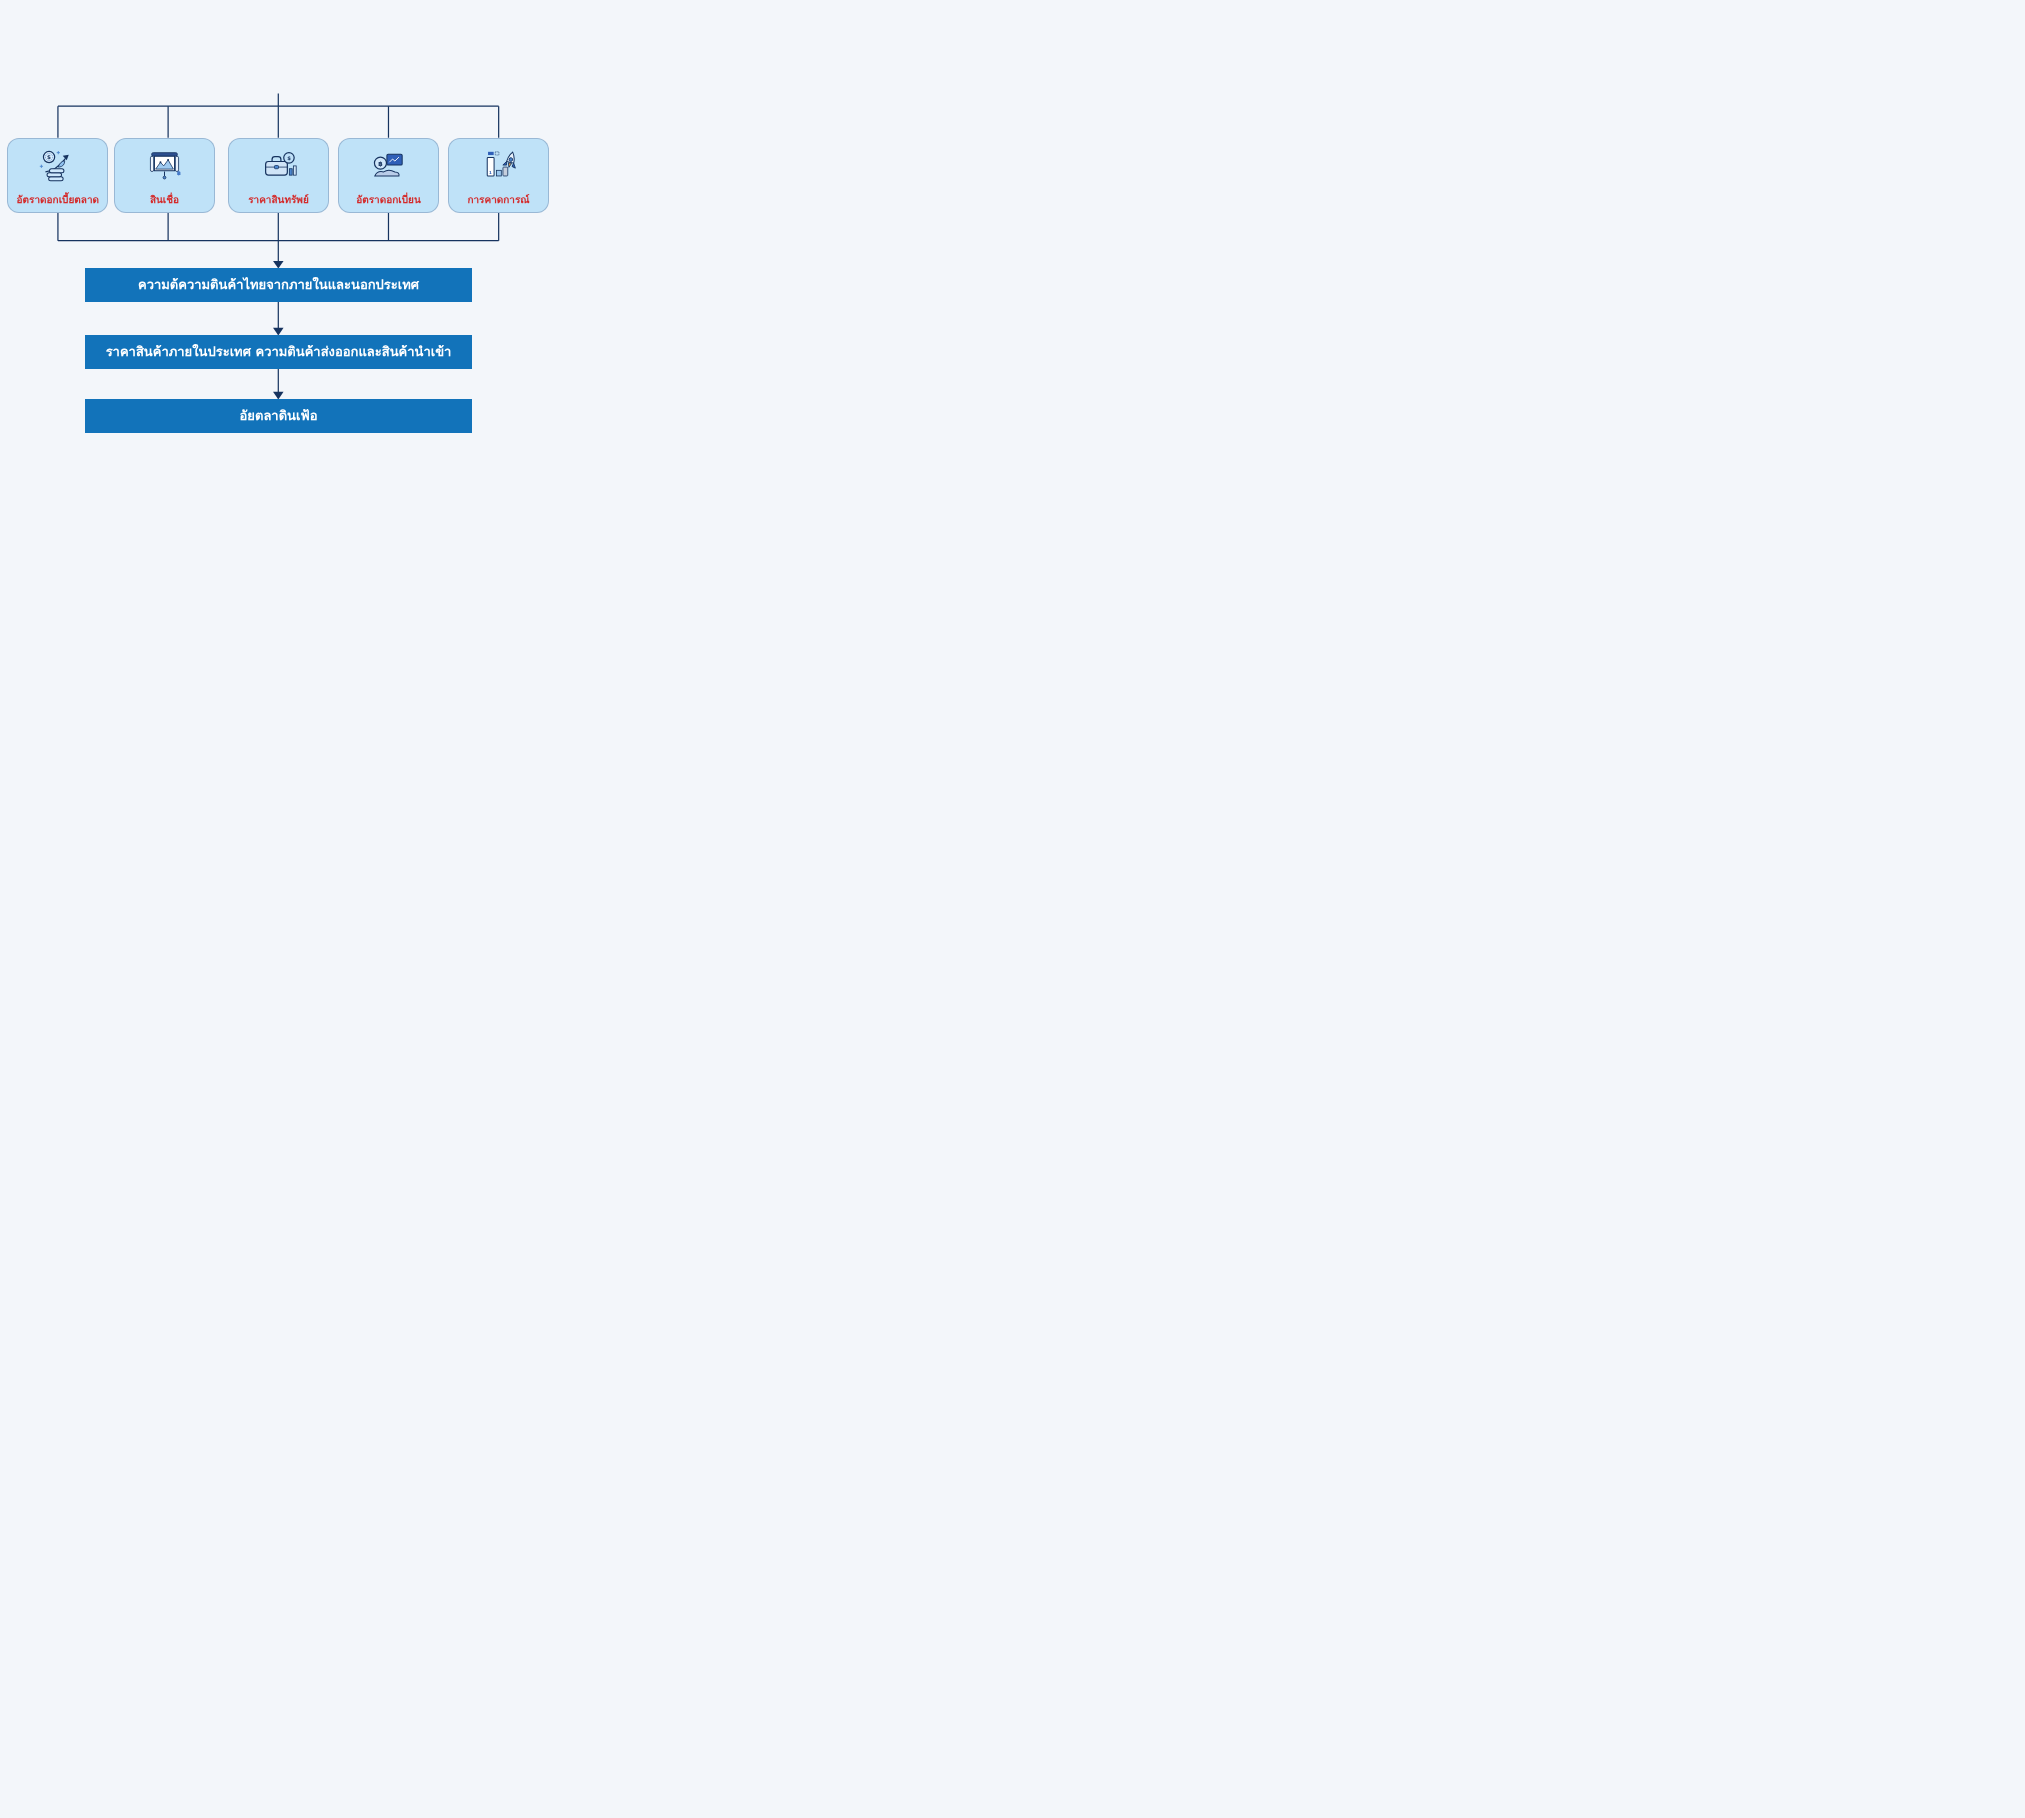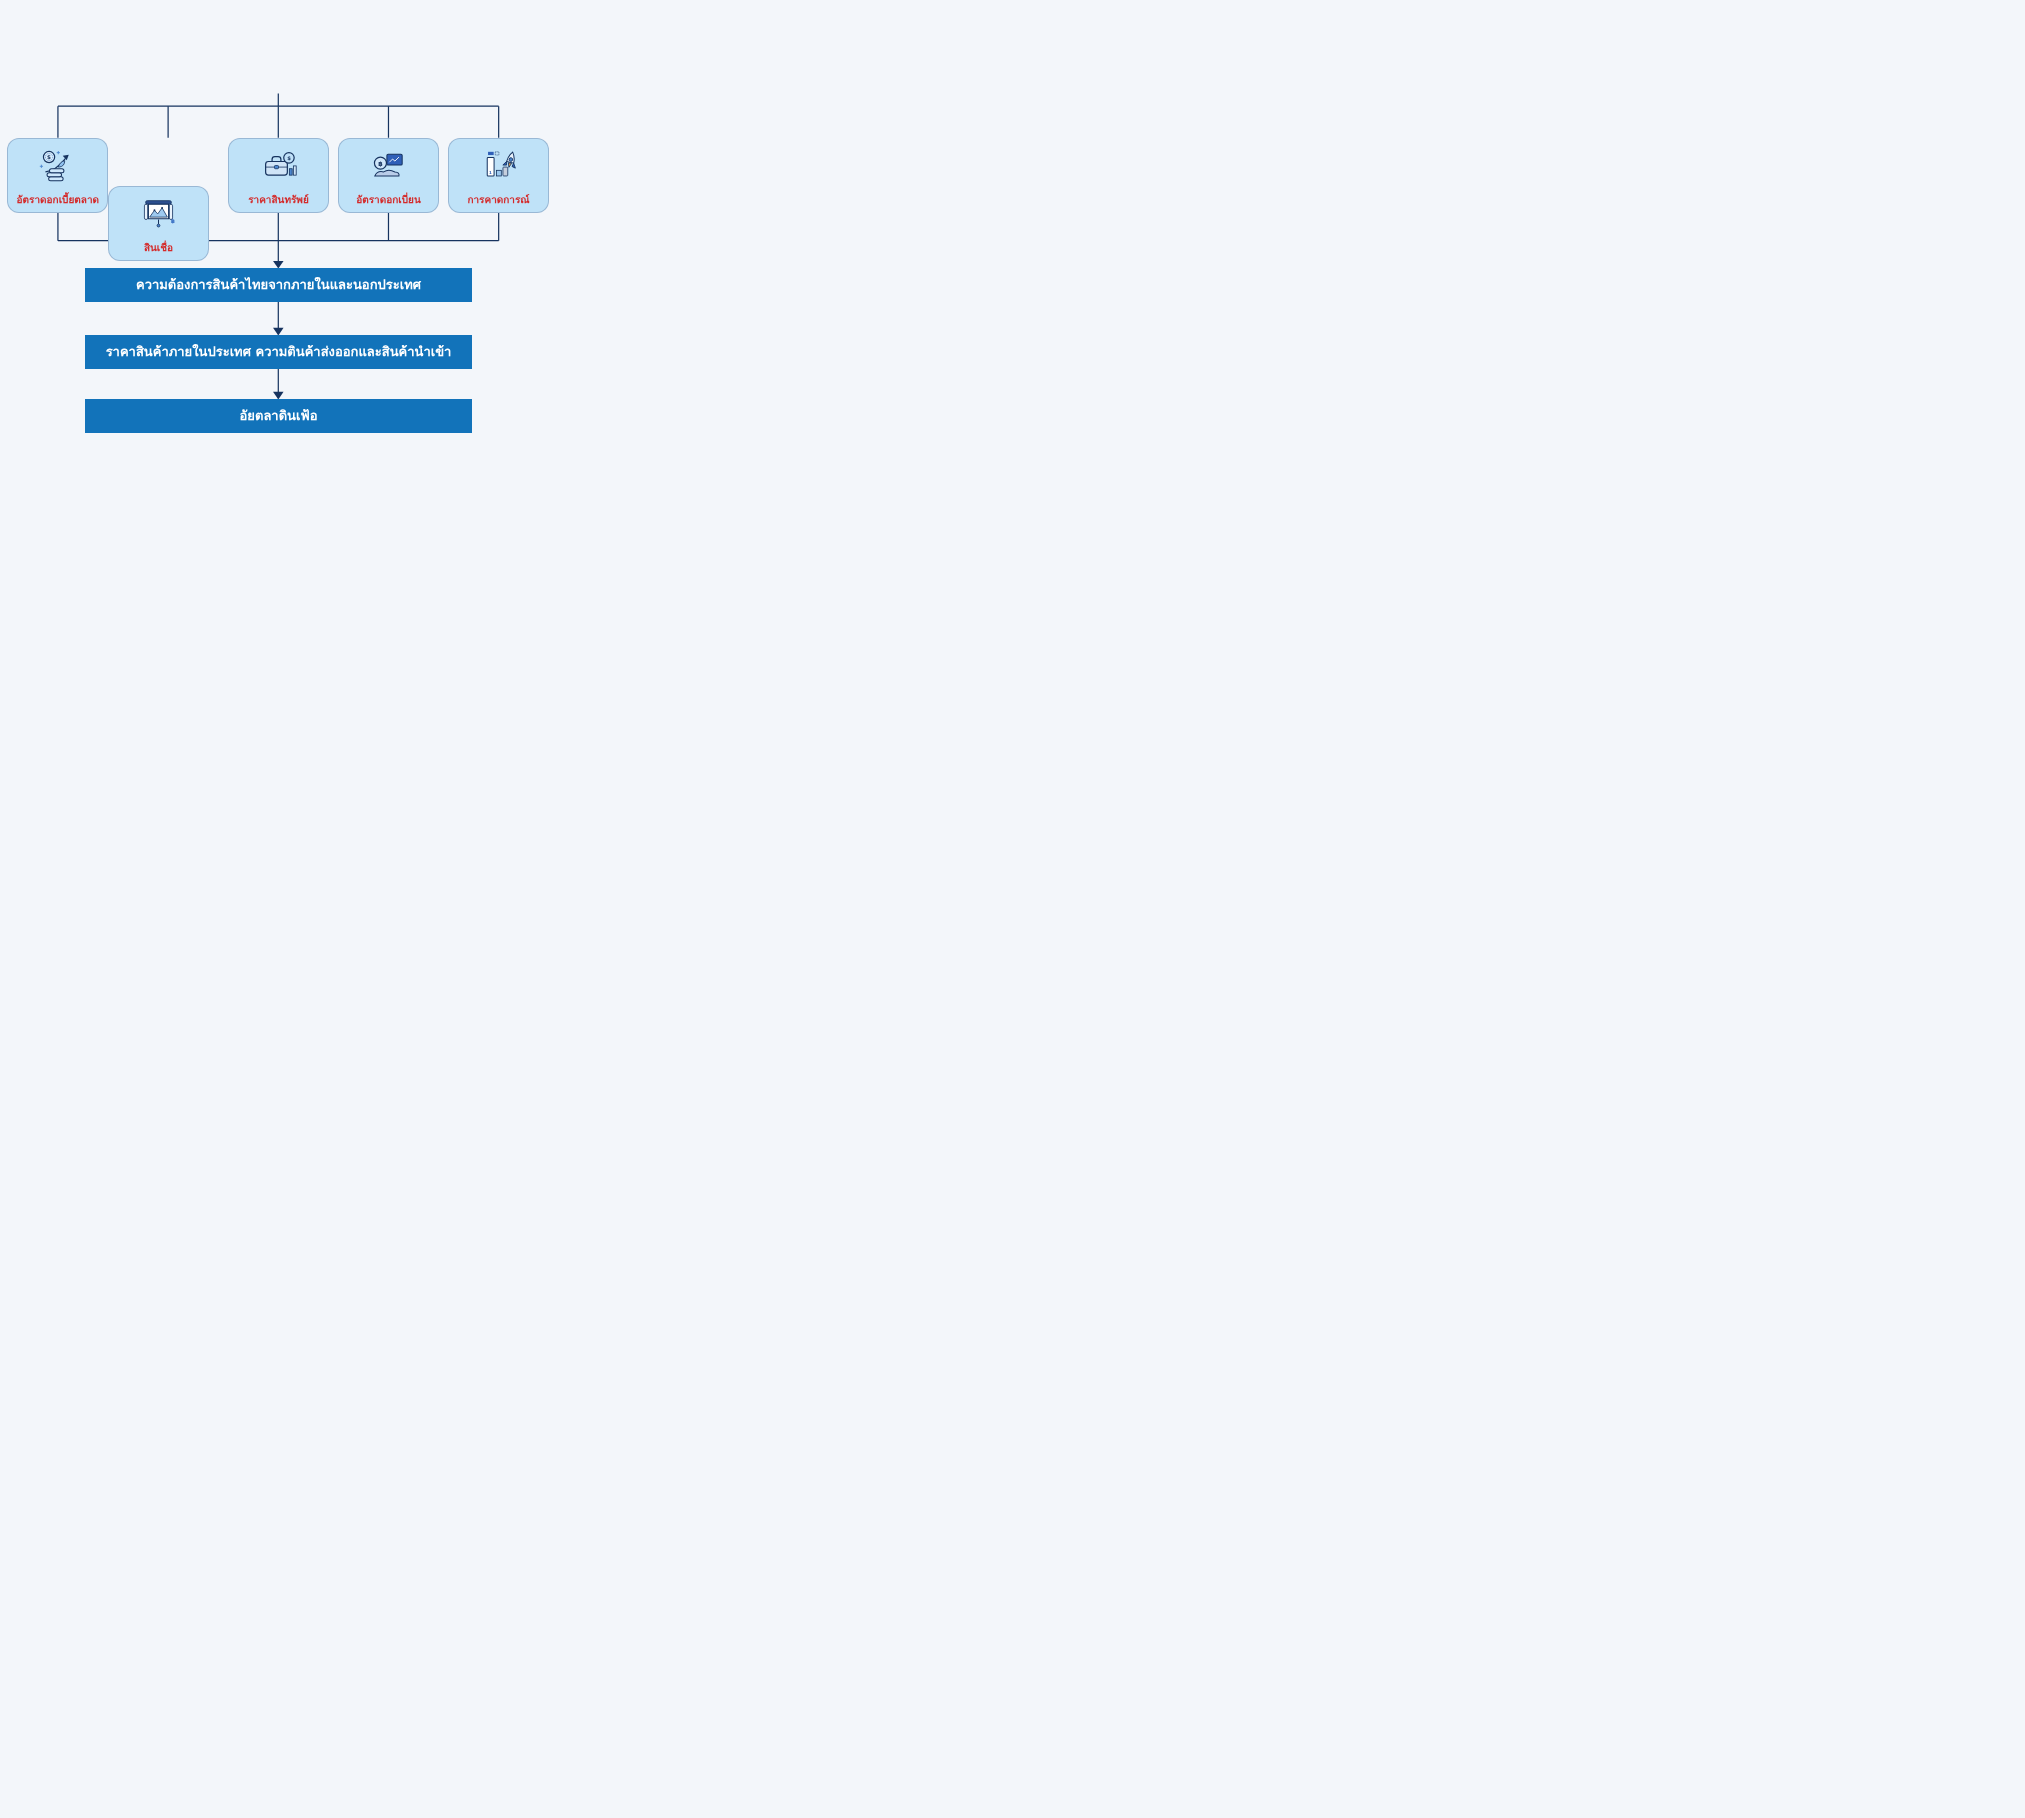--- a/index.html
+++ b/index.html
@@ -65,21 +65,21 @@
     justify-content: center;
   }
   .factor-label {
     color: #d42a2a;
     font-weight: 700;
     font-size: 10px;
     white-space: nowrap;
     line-height: 1.1;
   }
   .card-1 { left: 7.3px; }
-  .card-2 { left: 108px; margin-top: 48px; }
+  .card-2 { left: 114px; }
   .card-3 { left: 228px; }
   .card-4 { left: 338px; }
   .card-5 { left: 448px; }
   .banner {
     position: absolute;
     left: 85px;
     width: 387px;
     height: 34px;
     background: #1273ba;
     display: flex;
@@ -205,21 +205,21 @@
           <path d="M70 38 l-7 11 9 -2 z" fill="#2f5fb8" stroke="#16335f" stroke-width="2"></path>
           <path d="M88 38 l7 11 -9 -2 z" fill="#2f5fb8" stroke="#16335f" stroke-width="2"></path>
           <path d="M75 40 l4 11 4 -11 z" fill="#f0a24a" stroke="#16335f" stroke-width="2"></path>
         </g>
       </svg>
     </div>
     <span class="factor-label">การคาดการณ์</span>
   </div>
 
   <div class="banner banner-1">
-    <span class="banner-text">ความต้องการสินค้าไทยจากภายในและนอกประเทศ</span>
+    <span class="banner-text">ความต้ความตินค้าไทยจากภายในและนอกประเทศ</span>
   </div>
   <div class="banner banner-2">
     <span class="banner-text">ราคาสินค้าภายในประเทศ ความตินค้าส่งออกและสินค้านำเข้า</span>
   </div>
   <div class="banner banner-3">
     <span class="banner-text">อัยตลาดินเฟ้อ</span>
   </div>
 
 </div>
 

